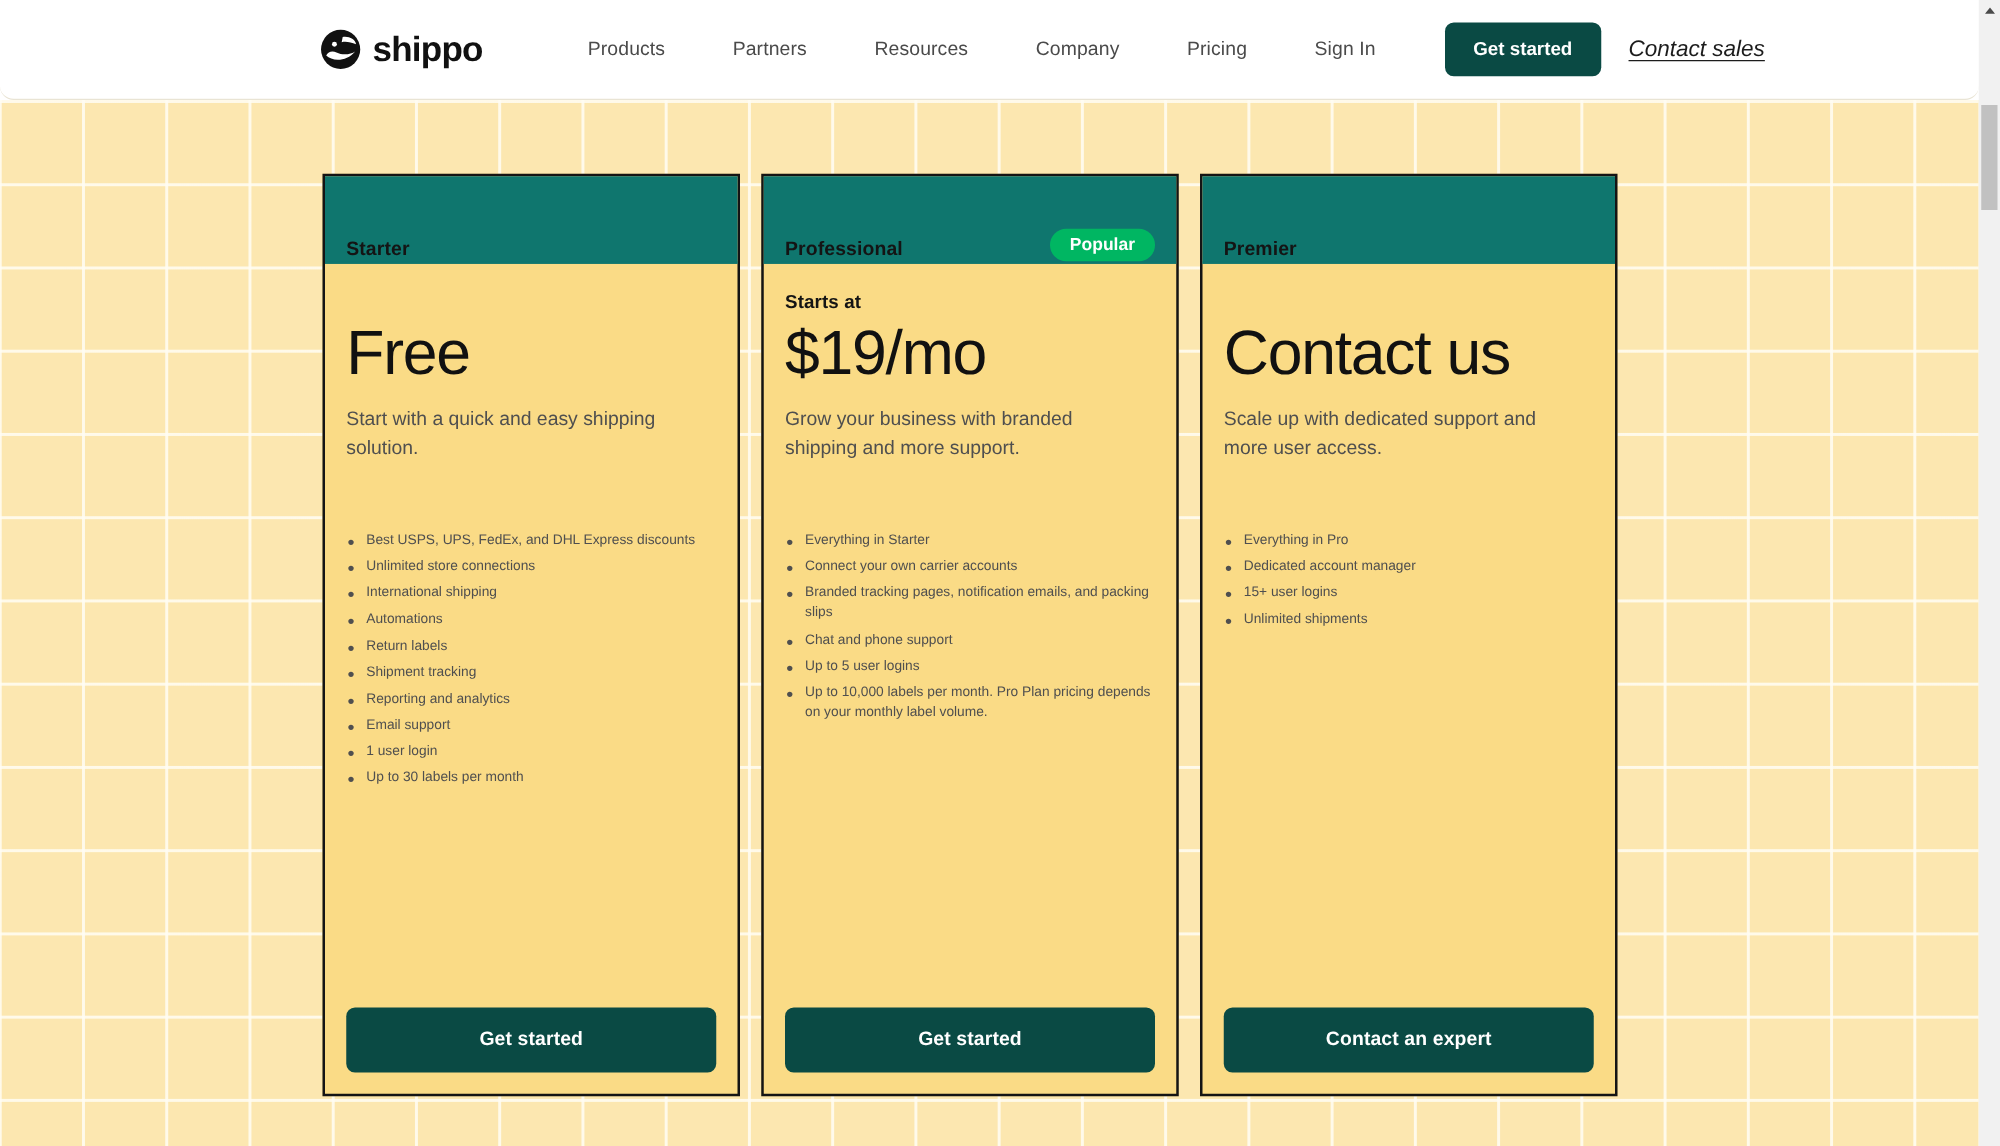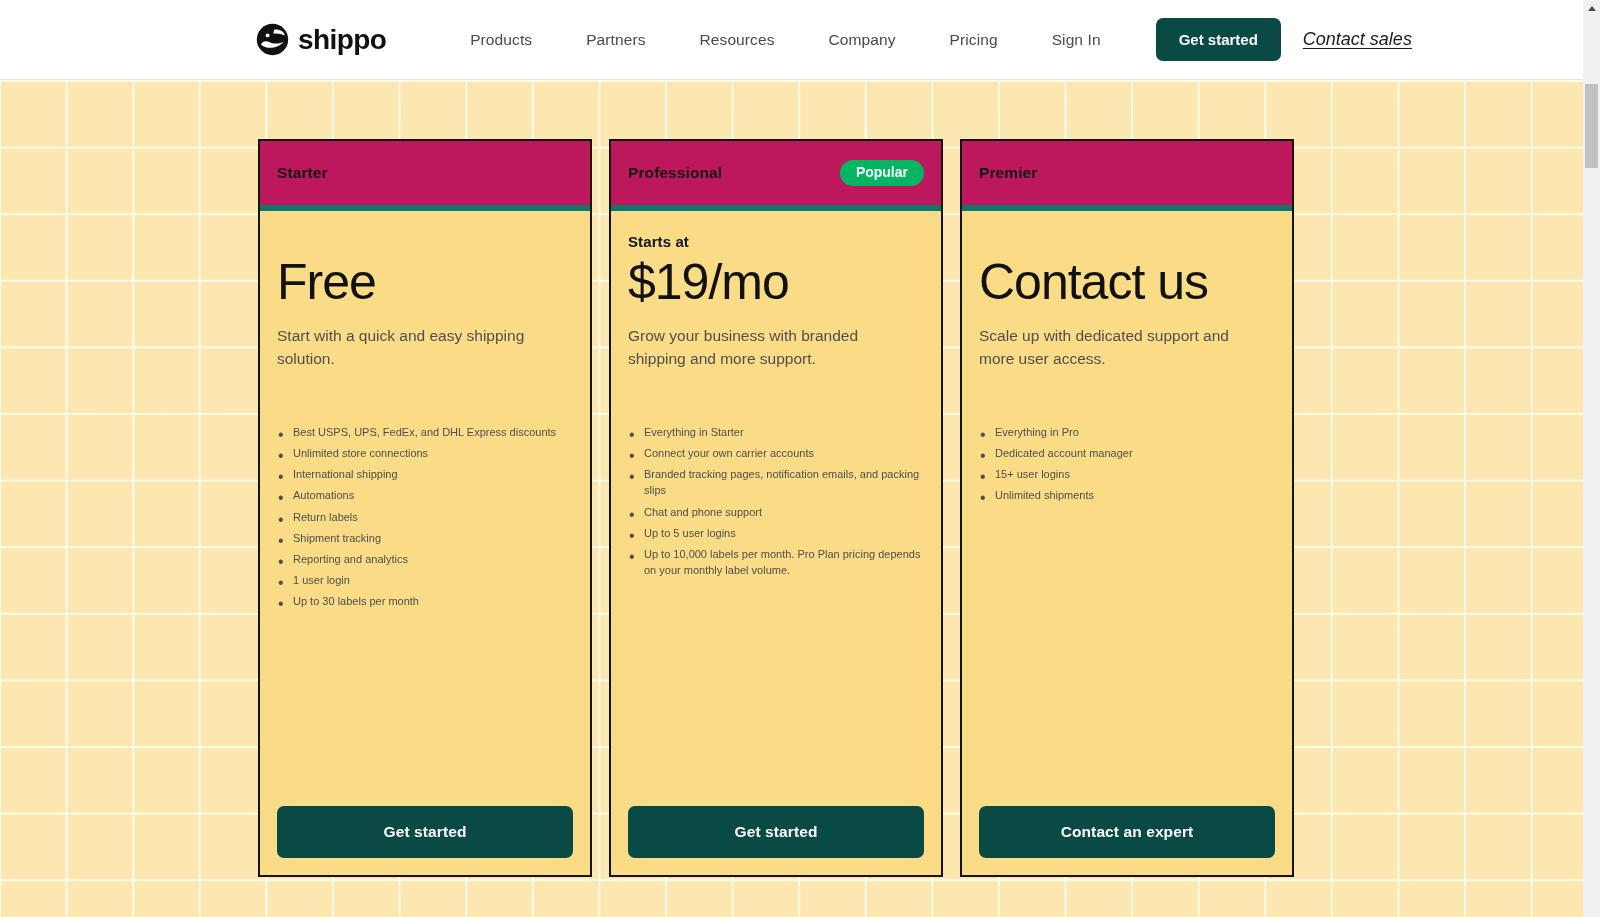--- a/index.html
+++ b/index.html
@@ -29,20 +29,21 @@
   
   .navbar {
     position: relative;
     z-index: 5;
     height: 80px;
     background: #ffffff;
     display: flex;
     align-items: center;
     padding-left: 256px;
     border-bottom: 1px solid #e9e4d4;
+    border-radius: 11px;
   }
 
   .brand {
     display: flex;
     align-items: center;
     gap: 9px;
     margin-right: 57px;
     text-decoration: none;
   }
 
@@ -130,26 +131,26 @@
   .card {
     width: 334px;
     background: #fadb86;
     border: 2px solid #141414;
     display: flex;
     flex-direction: column;
     height: 738px;
   }
 
   .card-header {
-    background: #be185d;
-    border-bottom: 6px solid #0f766e;
+    background: #0f766e;
+    border-bottom: 2px solid #0f766e;
     height: 70px;
     flex: 0 0 70px;
     display: flex;
-    align-items: center;
+    align-items: flex-end;
     justify-content: space-between;
     padding: 0 17px;
   }
 
   .card-tier {
     font-size: 15.5px;
     font-weight: bold;
     color: #141414;
     letter-spacing: 0.1px;
   }
@@ -329,20 +330,21 @@
             <p class="card-desc">Start with a quick and easy shipping solution.</p>
           </div>
           <ul class="feature-list">
             <li class="feature-item">Best USPS, UPS, FedEx, and DHL Express discounts</li>
             <li class="feature-item">Unlimited store connections</li>
             <li class="feature-item">International shipping</li>
             <li class="feature-item">Automations</li>
             <li class="feature-item">Return labels</li>
             <li class="feature-item">Shipment tracking</li>
             <li class="feature-item">Reporting and analytics</li>
+            <li class="feature-item">Email support</li>
             <li class="feature-item">1 user login</li>
             <li class="feature-item">Up to 30 labels per month</li>
           </ul>
           <div class="card-cta-wrap">
             <button class="btn-cta">Get started</button>
           </div>
         </div>
       </article>
 
       <article class="card">

